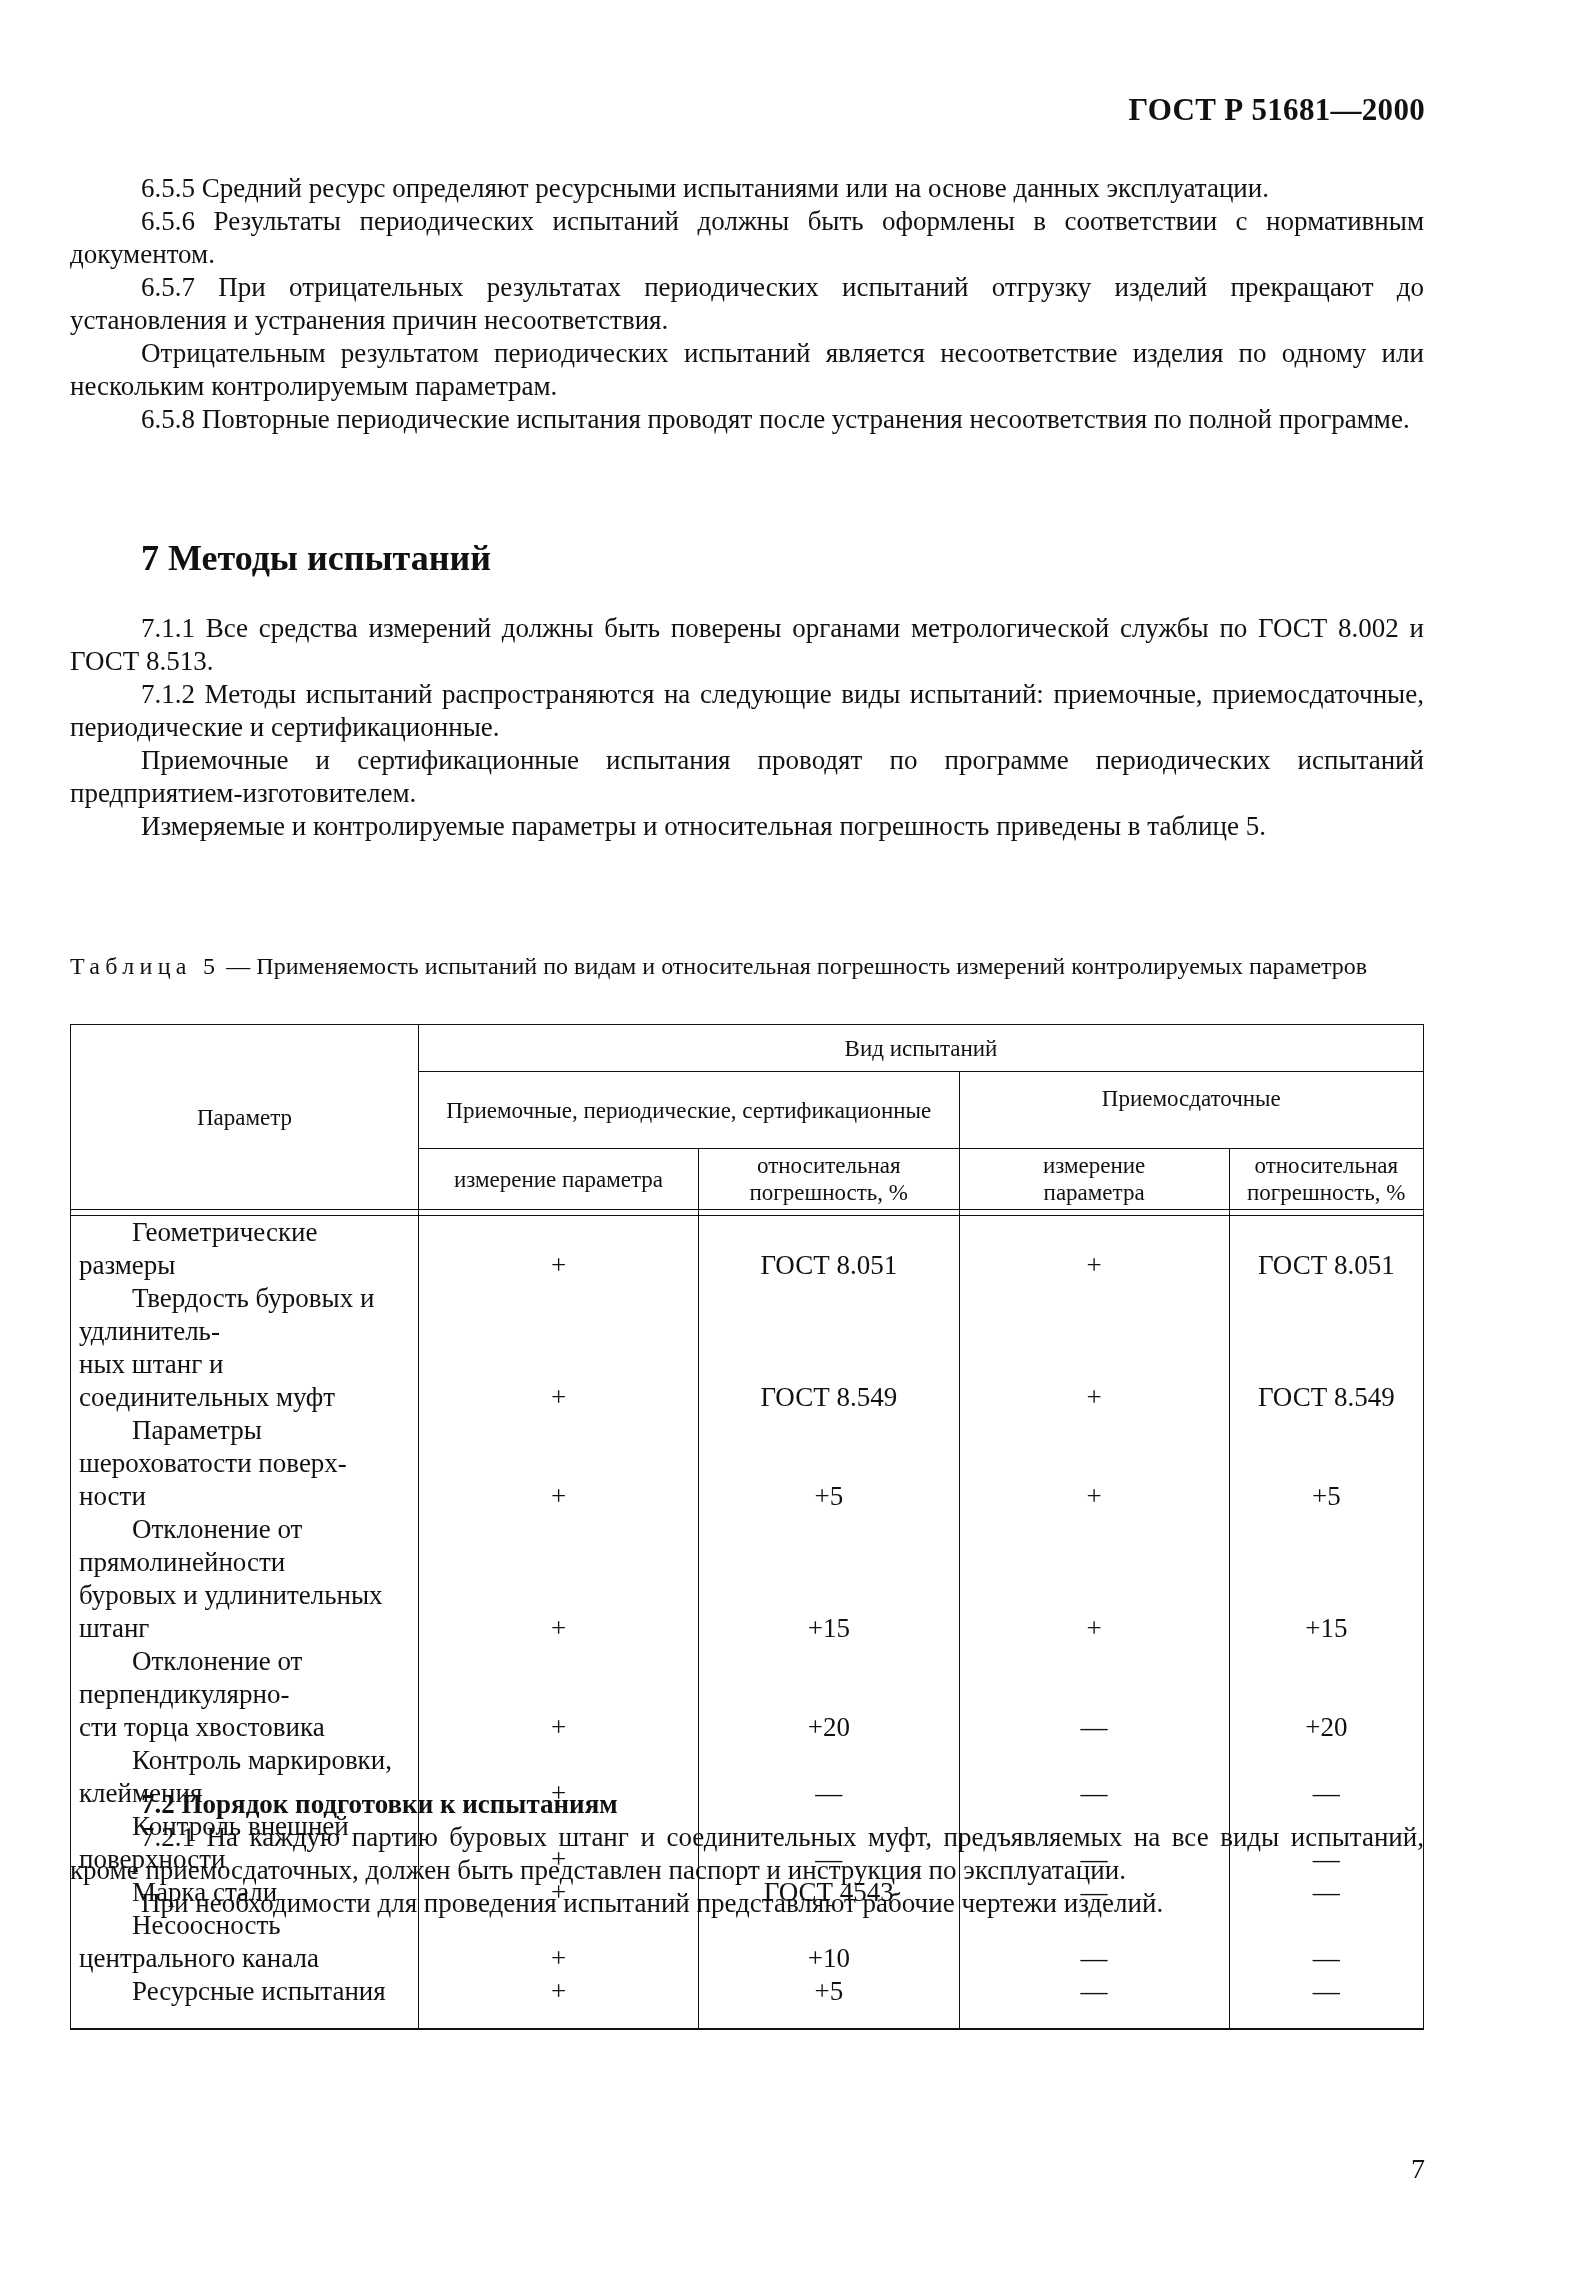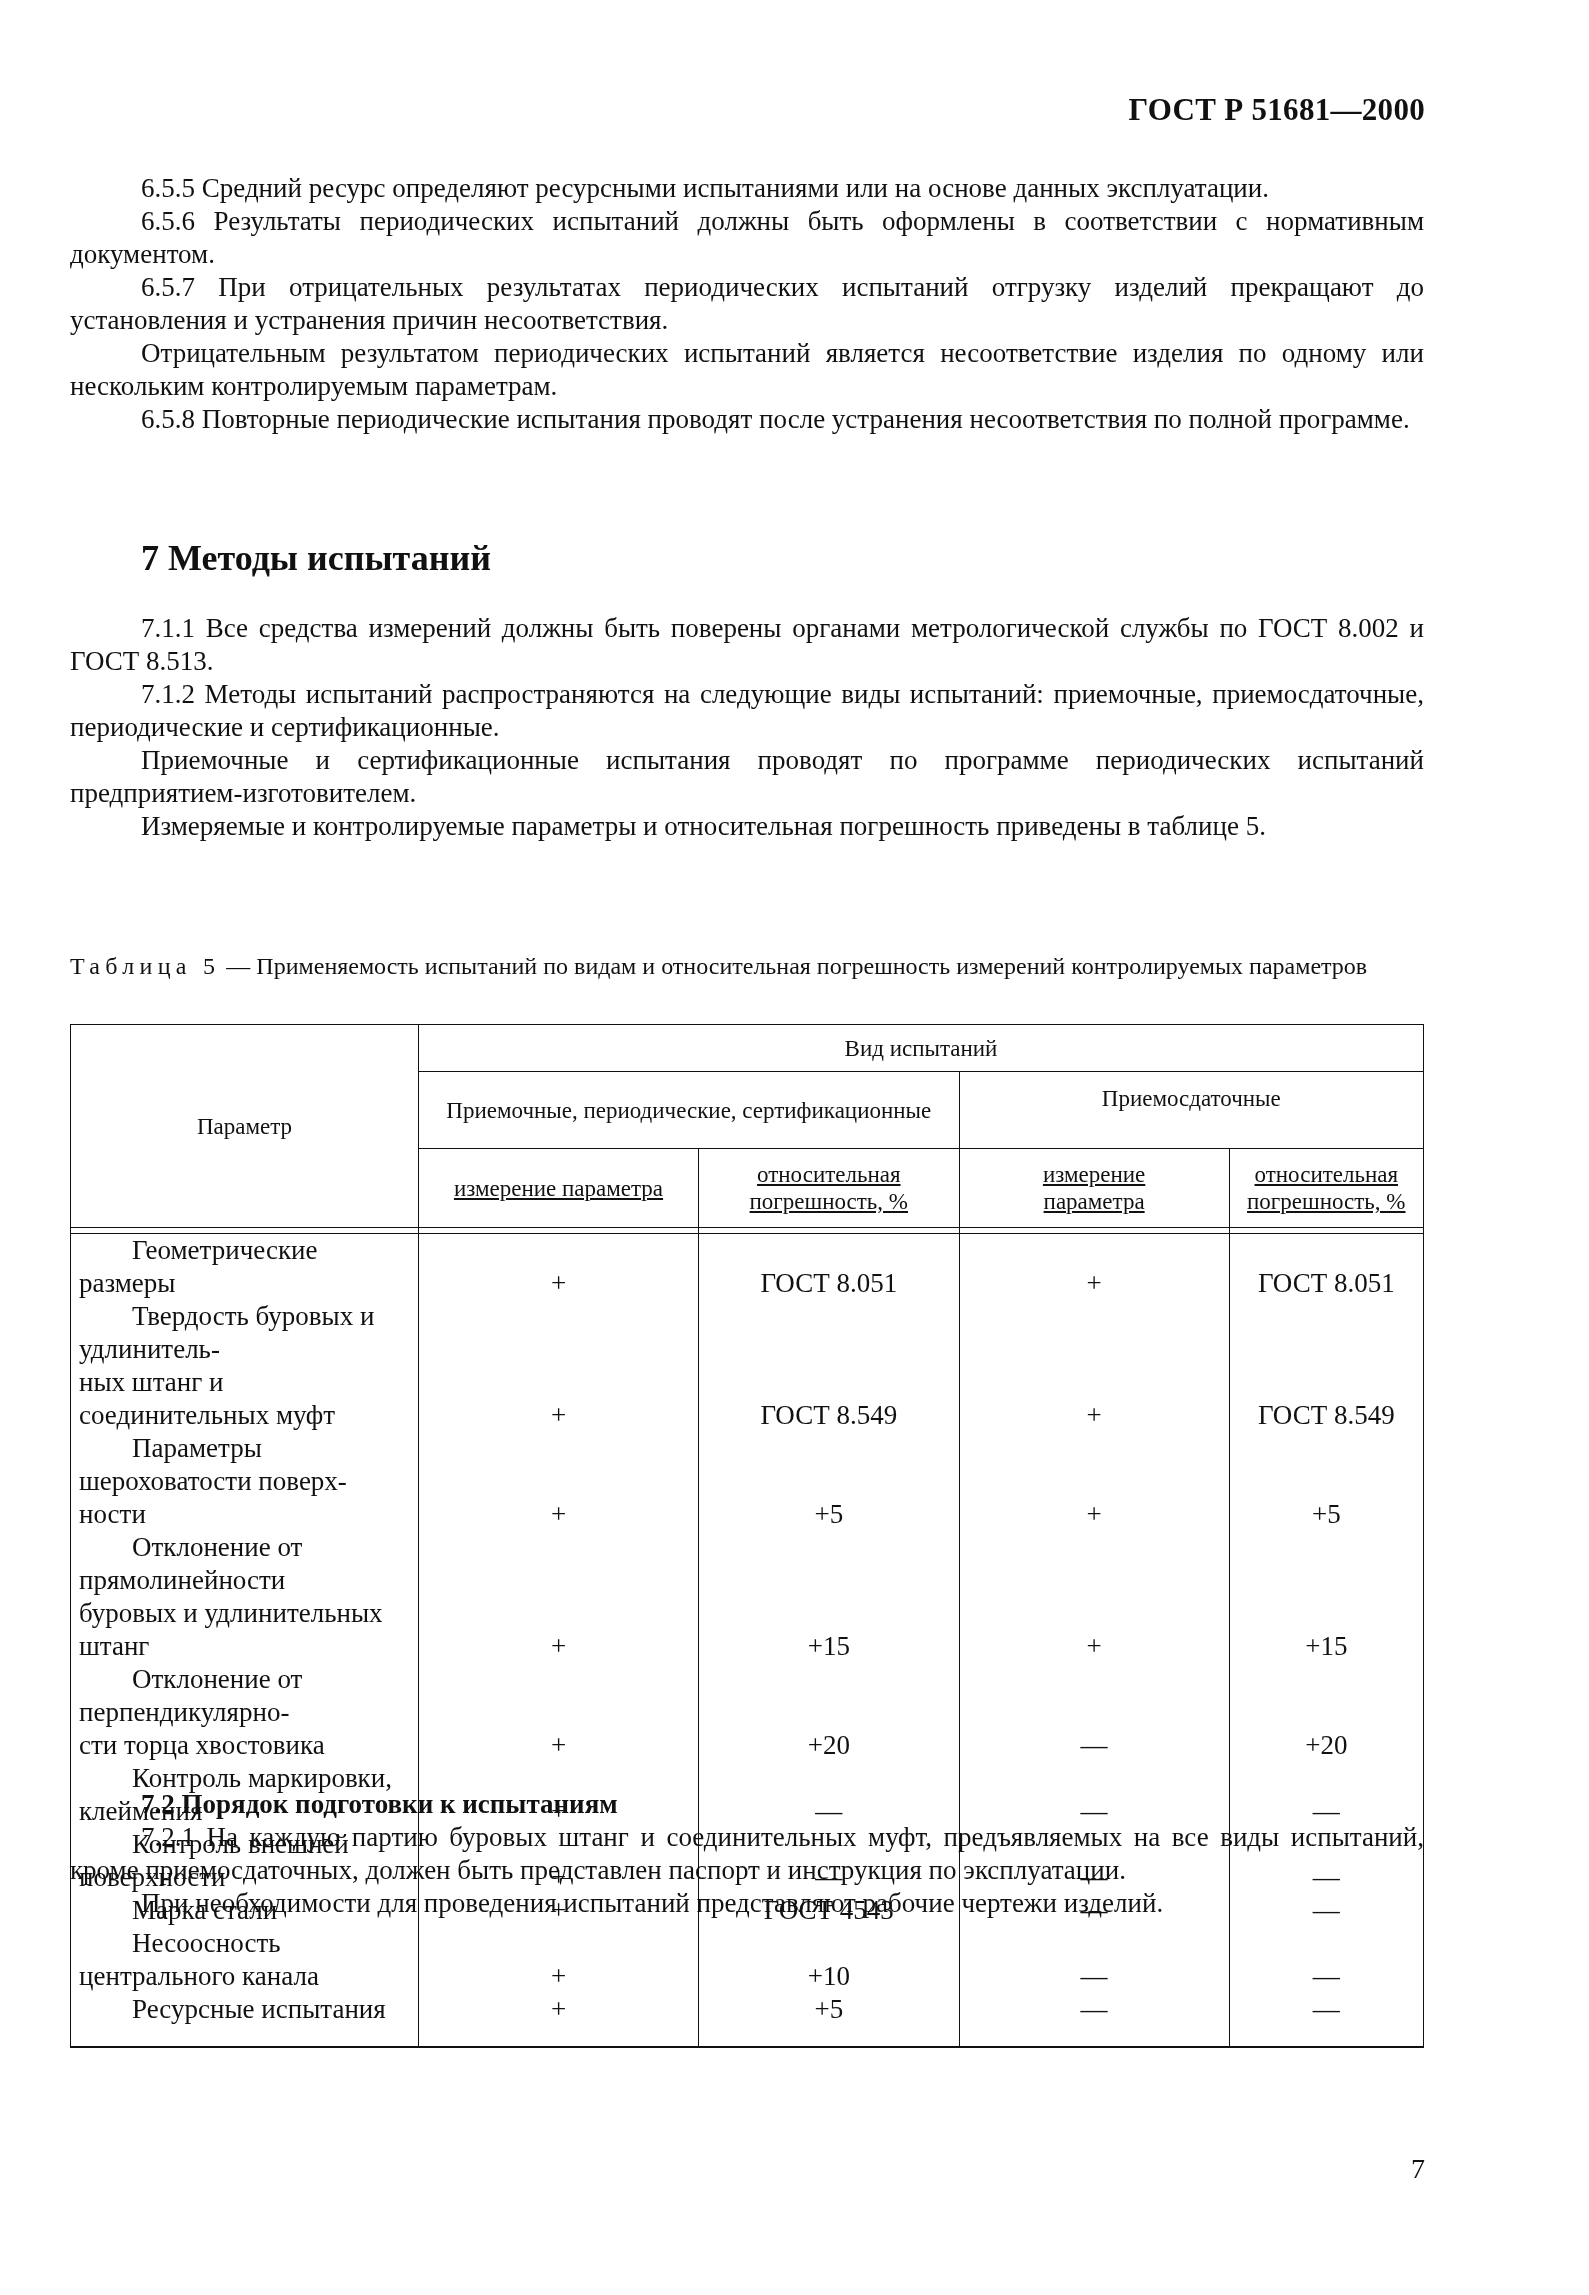--- a/index.html
+++ b/index.html
@@ -55,21 +55,21 @@
   <table class="t">
     <thead>
       <tr style="height:47px;">
         <th rowspan="3" style="width:347px;">Параметр</th>
         <th colspan="4">Вид испытаний</th>
       </tr>
       <tr style="height:77px;">
         <th colspan="2" style="padding:0 27px;text-align:center;">Приемочные, периодические, сертификационные</th>
         <th colspan="2" style="vertical-align:top; padding-top:13.3px;">Приемосдаточные</th>
       </tr>
-      <tr style="height:79px;text-decoration:underline;">
+      <tr style="height:61px;">
         <th style="width:213px; padding:0 33px;">измерение параметра</th>
         <th style="width:233px; padding:0 13.3px;">относительная погрешность, %</th>
         <th style="width:203px; padding:0 33px;">измерение параметра</th>
         <th style="padding:0 13.3px;">относительная погрешность, %</th>
       </tr>
       <tr class="hdrrow-sep">
           <td style="border-bottom:1.3px solid #111;"></td>
           <td style="border-bottom:1.3px solid #111;"></td>
           <td style="border-bottom:1.3px solid #111;"></td>
           <td style="border-bottom:1.3px solid #111;"></td>

